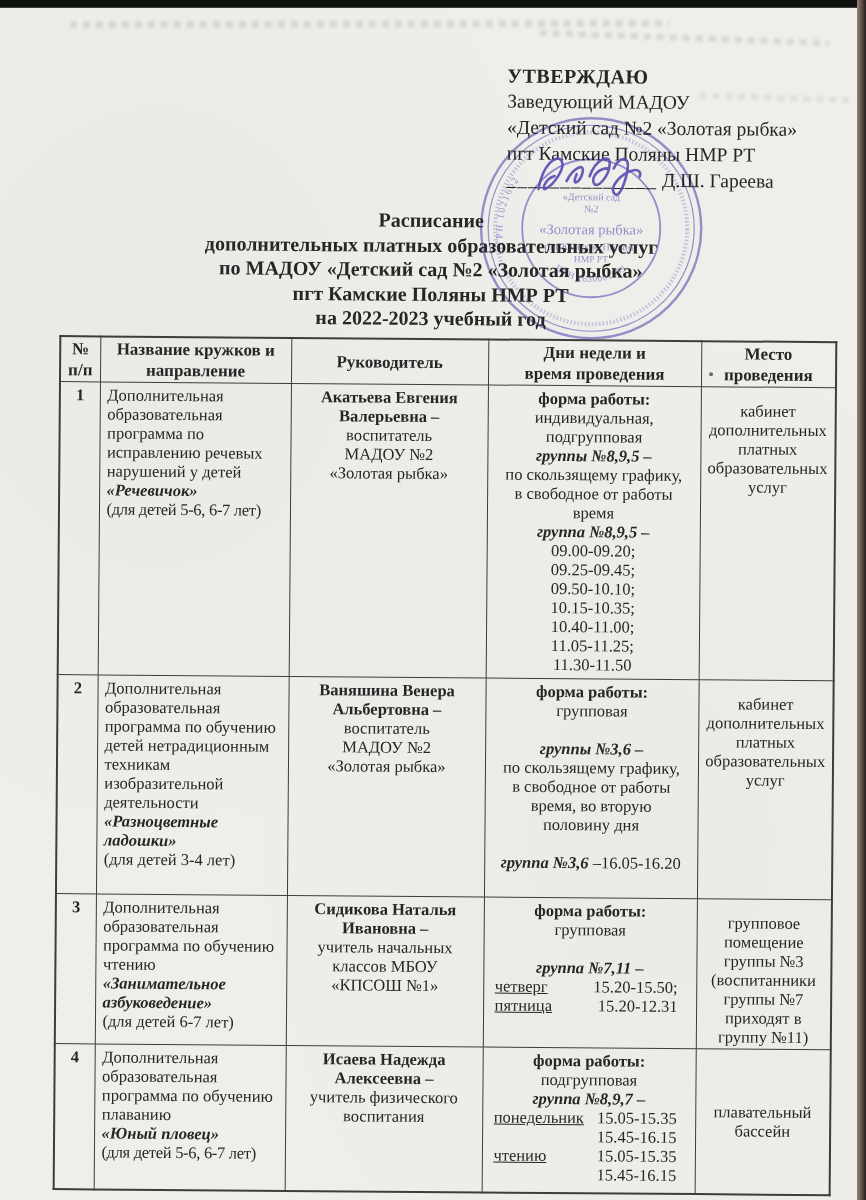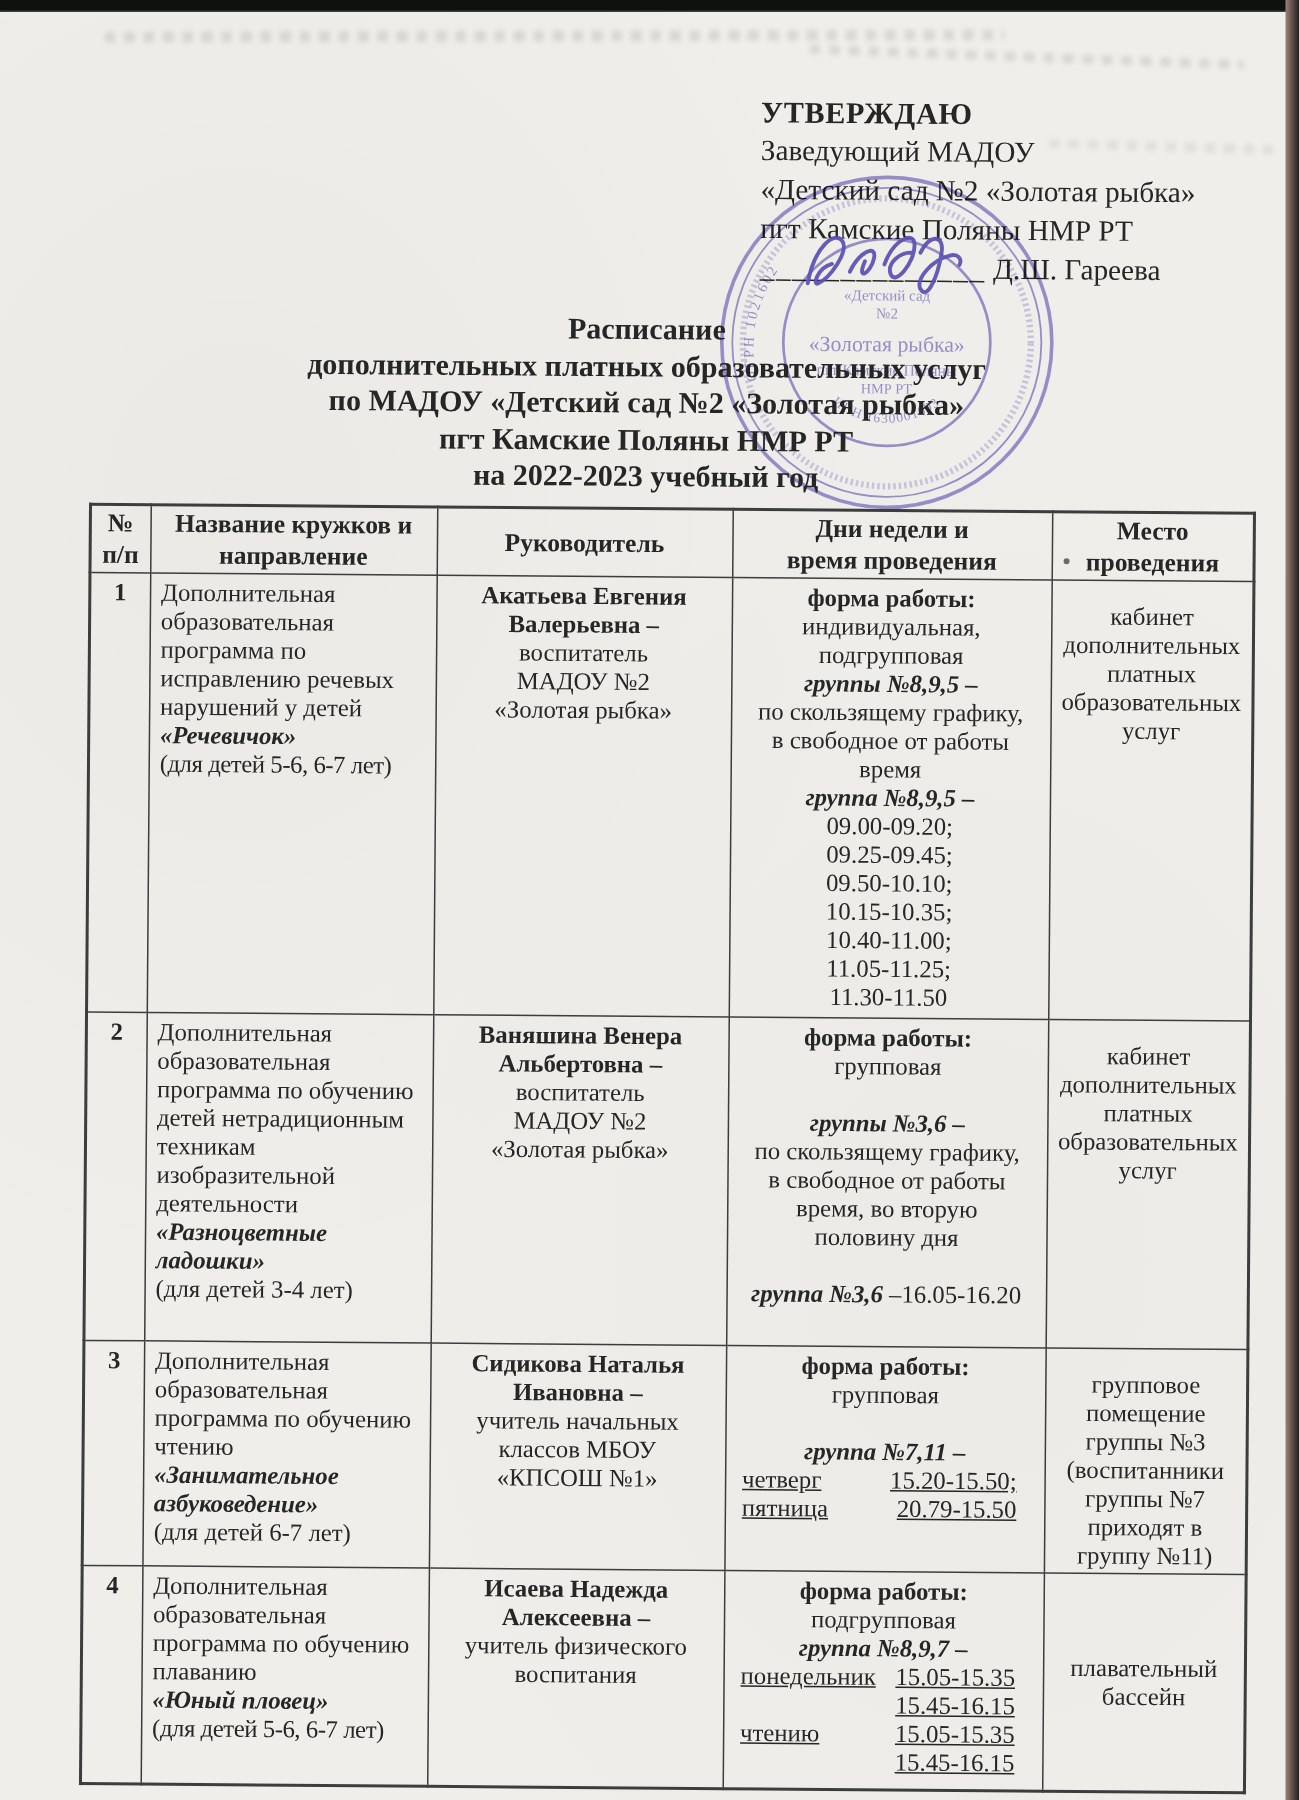--- a/index.html
+++ b/index.html
@@ -52,21 +52,21 @@
   td.leader{text-align:center;padding-top:3px;}
   td.schedcell{text-align:center;padding-top:3px;}
   td.place{text-align:center;padding:14px 5px 2px 5px;}
   td.place.vmid{vertical-align:middle;padding-top:2px;}
   .s-b{font-weight:bold;}
   .s-bi{font-weight:bold;font-style:italic;}
   .blank{height:19px;}
   .fit{white-space:nowrap;letter-spacing:-0.3px;}
   .line-dt{display:flex;justify-content:space-between;padding:0 16px 0 9px;}
   .dt-day{text-align:left;text-decoration:underline;}
-  .dt-time{text-align:right;text-decoration:underline;}
+  .dt-time{text-align:right;}
 </style>
 </head>
 <body>
 
 <div class="page">
   <div class="edge-top"></div>
   <div class="edge-right"></div>
 
   <div class="sheet">
 
@@ -249,21 +249,21 @@
               <div class="s-b">форма работы:</div>
               <div class="s-n">групповая</div>
               <div class="blank"></div>
               <div class="s-bi">группа №7,11 –</div>
               <div class="line-dt">
                 <span class="dt-day">четверг</span>
                 <span class="dt-time">15.20-15.50;</span>
               </div>
               <div class="line-dt">
                 <span class="dt-day">пятница</span>
-                <span class="dt-time">20.79-15.50</span>
+                <span class="dt-time">15.20-12.31</span>
               </div>
             </td>
             <td class="place">
               <div>групповое помещение группы №3 (воспитанники группы №7 приходят в группу №11)</div>
             </td>
           </tr>
           <tr style="height: 145px;">
             <td class="num">
               <div>4</div>
             </td>

